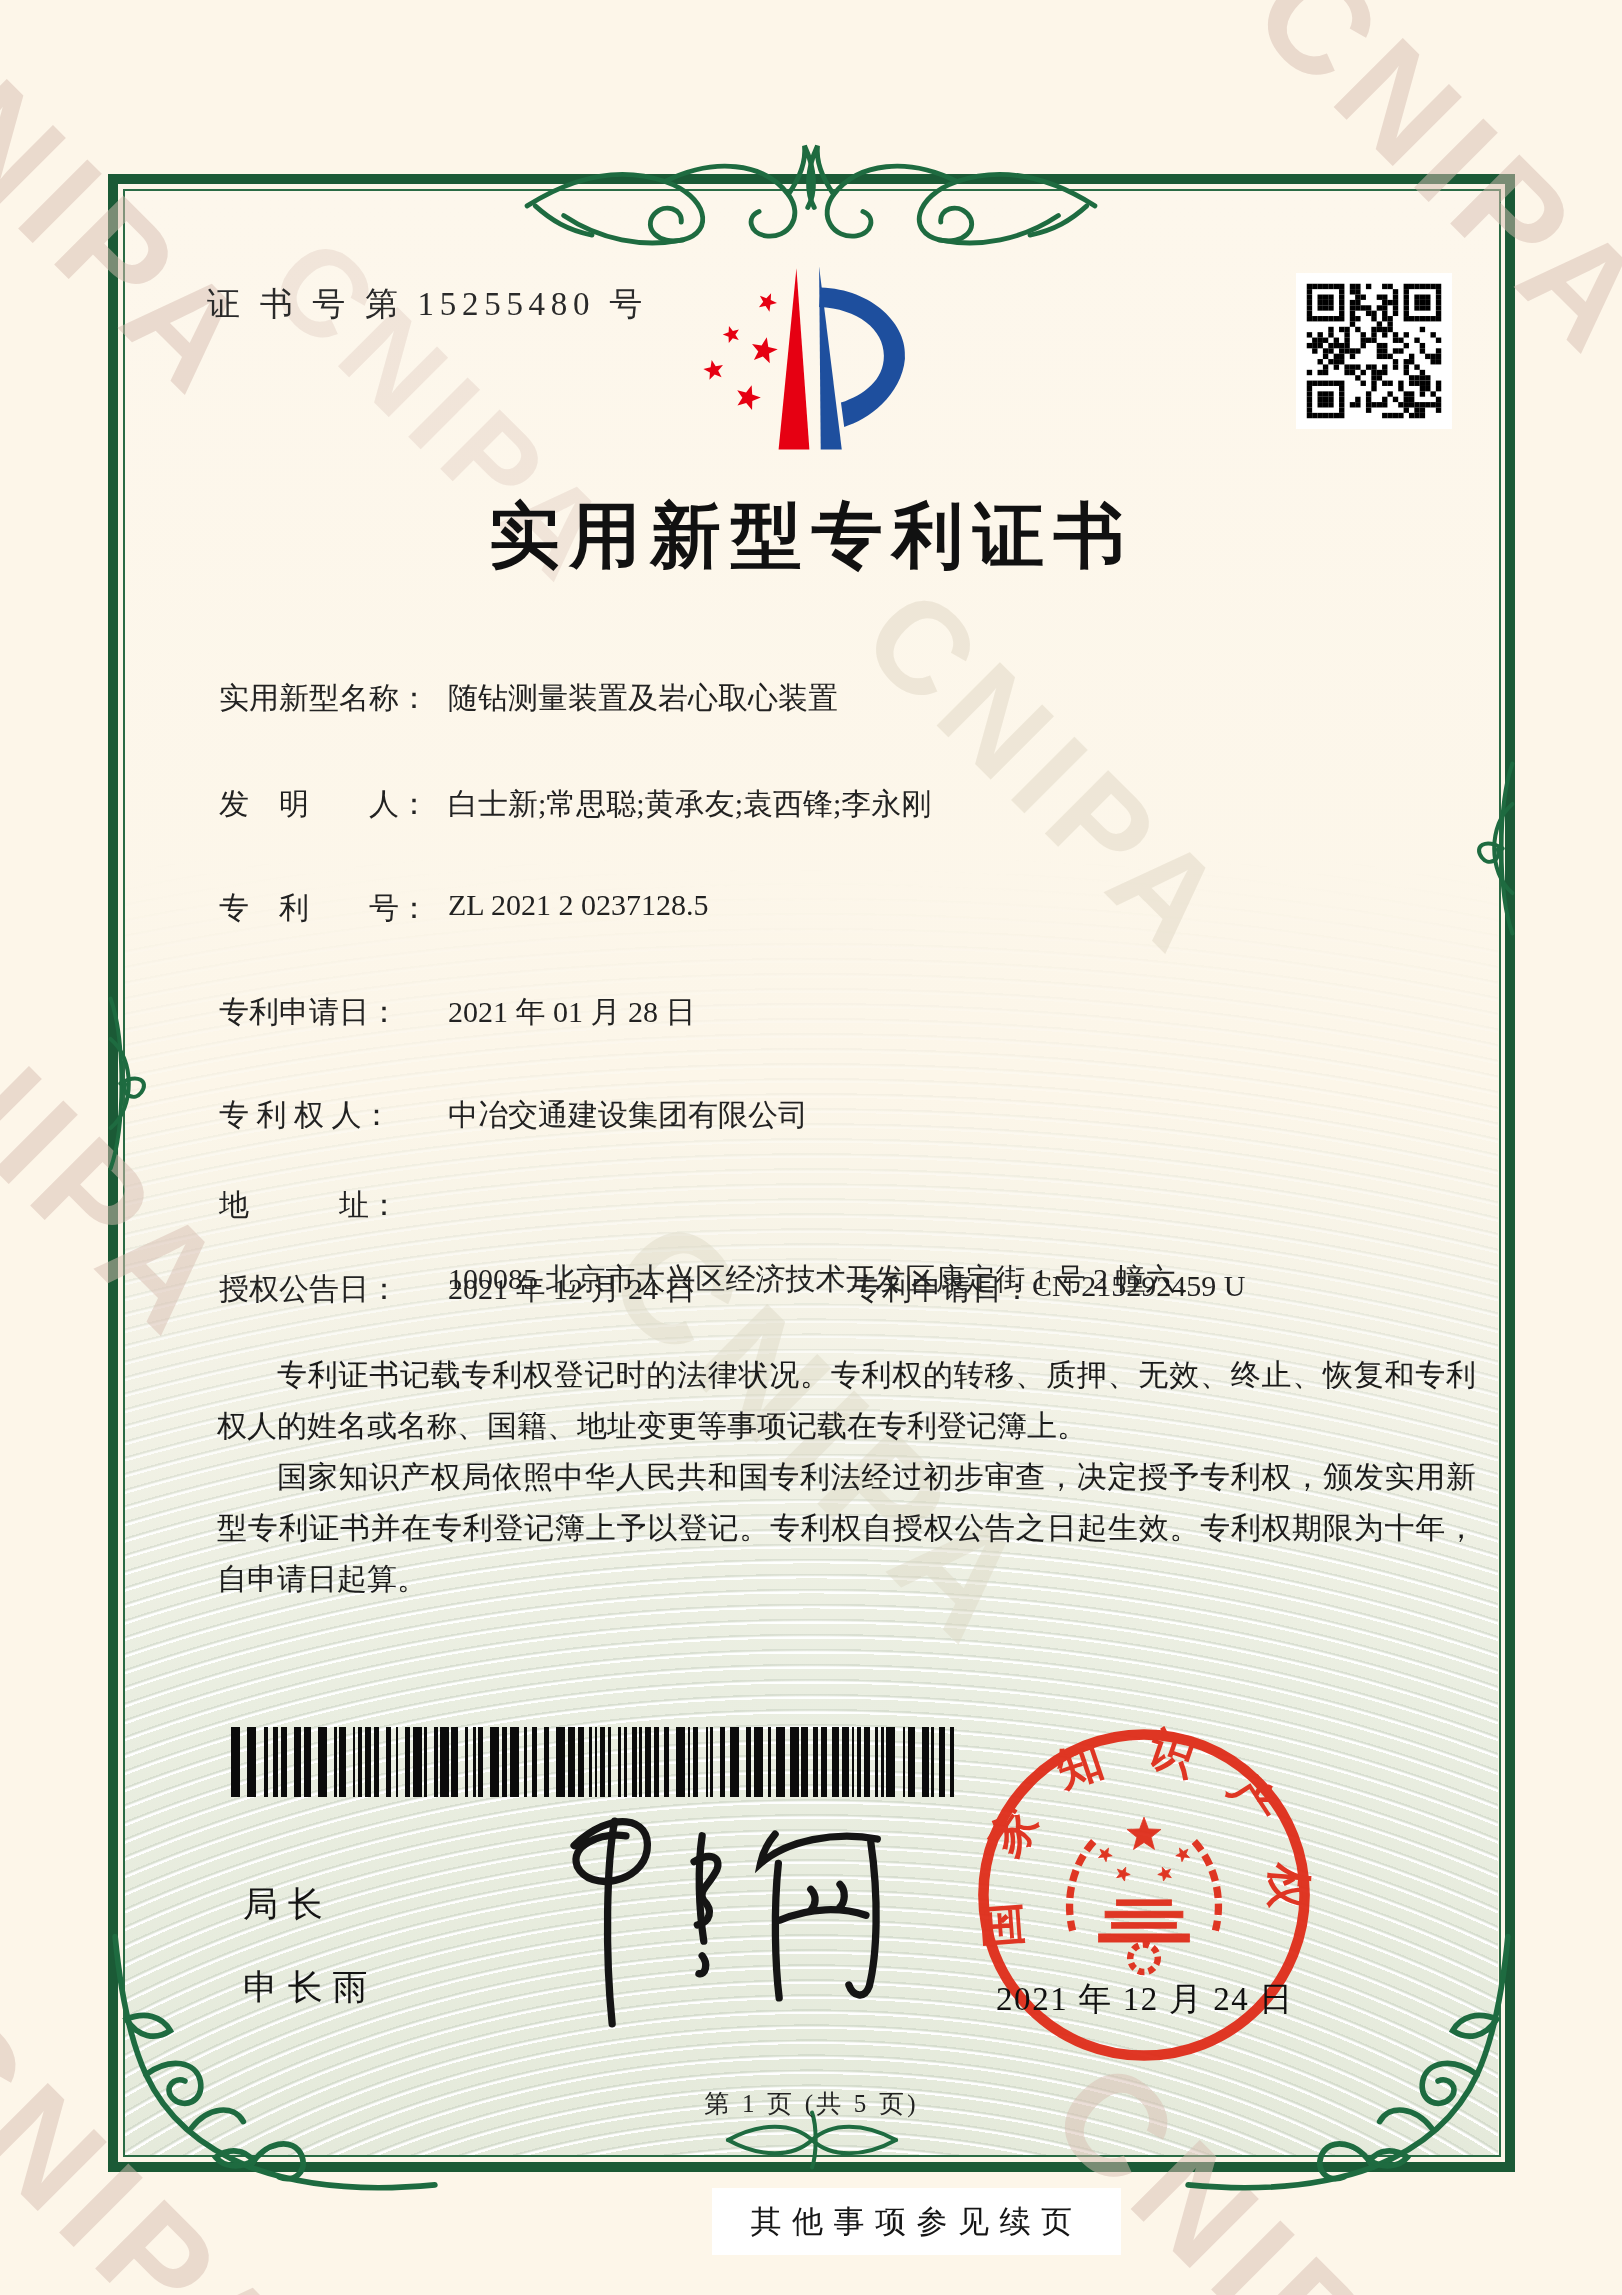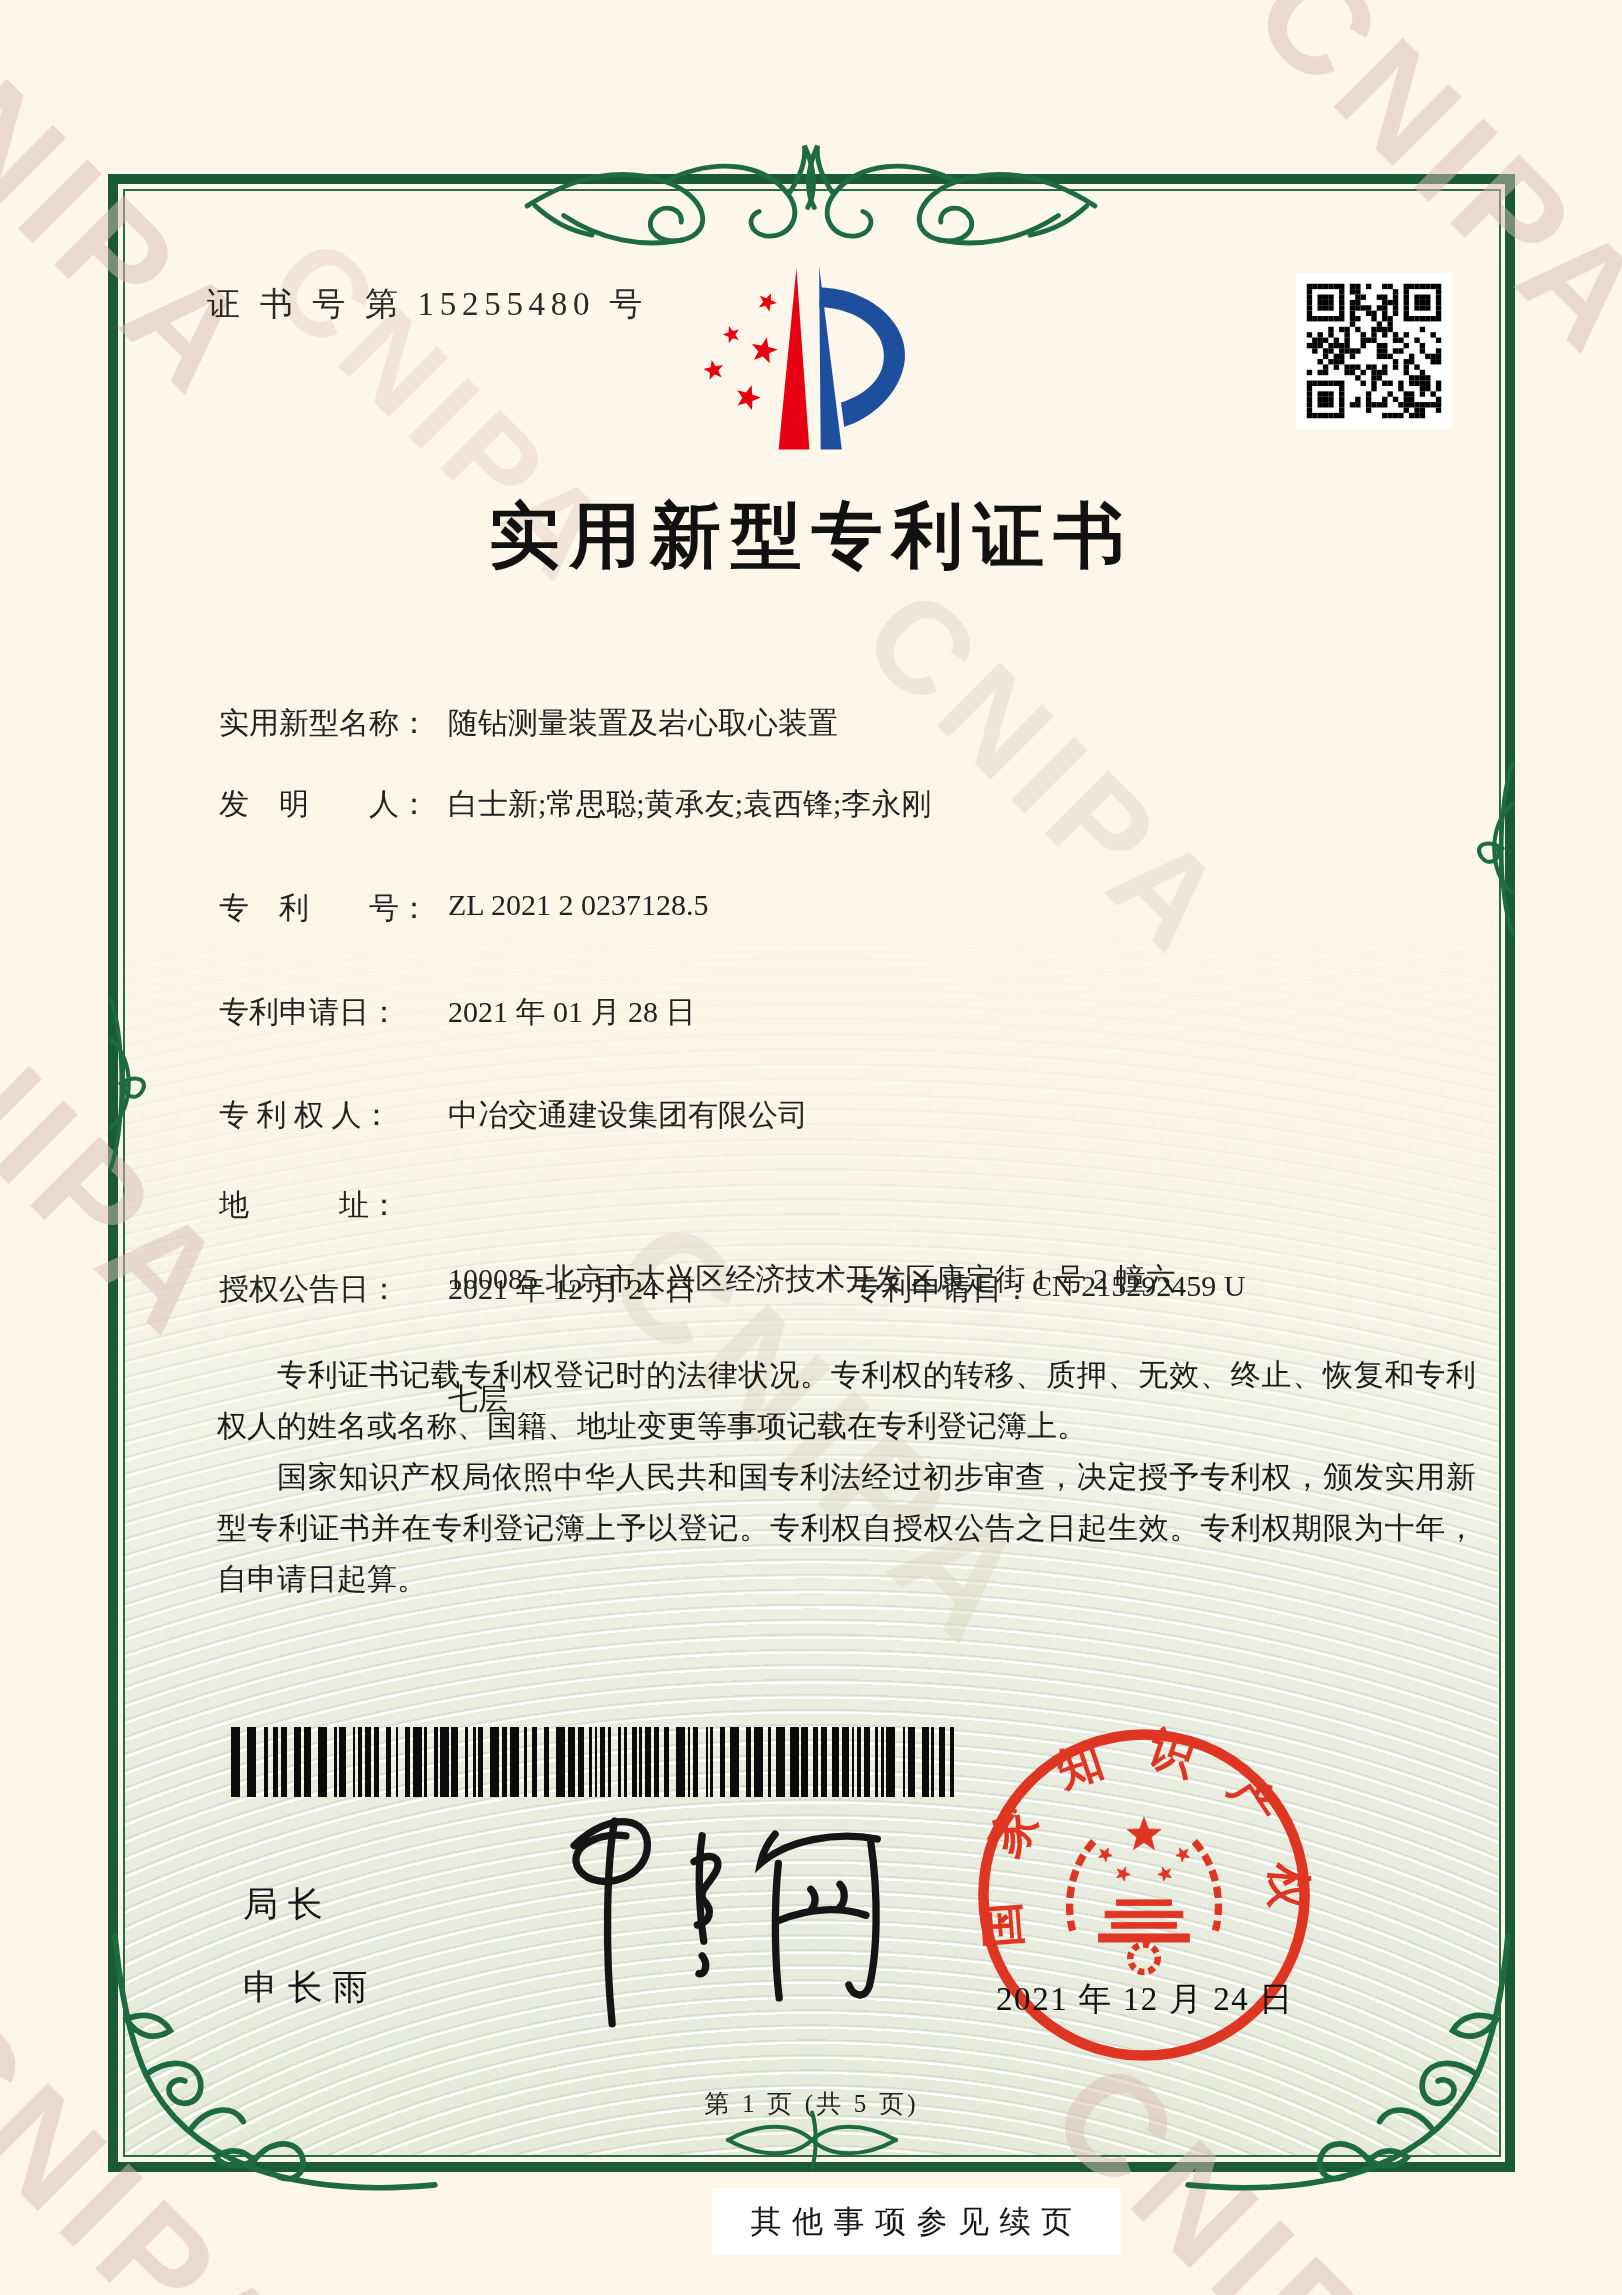--- a/index.html
+++ b/index.html
@@ -454,21 +454,21 @@
     <rect x="17" y="26" width="1" height="1" fill="#000"></rect>
     <rect x="18" y="26" width="1" height="1" fill="#000"></rect>
     <rect x="19" y="26" width="1" height="1" fill="#000"></rect>
     <rect x="21" y="26" width="1" height="1" fill="#000"></rect>
     <rect x="22" y="26" width="1" height="1" fill="#000"></rect>
     <rect x="23" y="26" width="1" height="1" fill="#000"></rect>
   </svg>
 
 <div class="abs title">实用新型专利证书</div>
 
-<div class="abs row" style="top:703px">
+<div class="abs row" style="top:678px">
   <span class="lbl">实用新型名称：</span>
   <span class="val">随钻测量装置及岩心取心装置</span>
 </div>
 <div class="abs row" style="top:784px">
   <span class="lbl">发　明　　人：</span>
   <span class="val">白士新;常思聪;黄承友;袁西锋;李永刚</span>
 </div>
 <div class="abs row" style="top:888px">
   <span class="lbl">专　利　　号：</span>
   <span class="val">ZL 2021 2 0237128.5</span>
@@ -478,21 +478,20 @@
   <span class="val">2021 年 01 月 28 日</span>
 </div>
 <div class="abs row" style="top:1095px">
   <span class="lbl">专 利 权 人：</span>
   <span class="val">中冶交通建设集团有限公司</span>
 </div>
 <div class="abs row" style="top:1185px">
   <span class="lbl">地　　　址：</span>
   <span class="val addr-lines">
     <div>100085 北京市大兴区经济技术开发区康定街 1 号 2 幢六、</div>
-    <div>七层</div>
   </span>
 </div>
 <div class="abs row" style="top:1269px;position:absolute">
   <span class="lbl">授权公告日：</span>
   <span class="val">2021 年 12 月 24 日</span>
   <span class="grant-pair2">
     <span class="lbl" style="width:auto">专利申请日：</span>
     <span class="val">CN 215292459 U</span>
   </span>
 </div>

